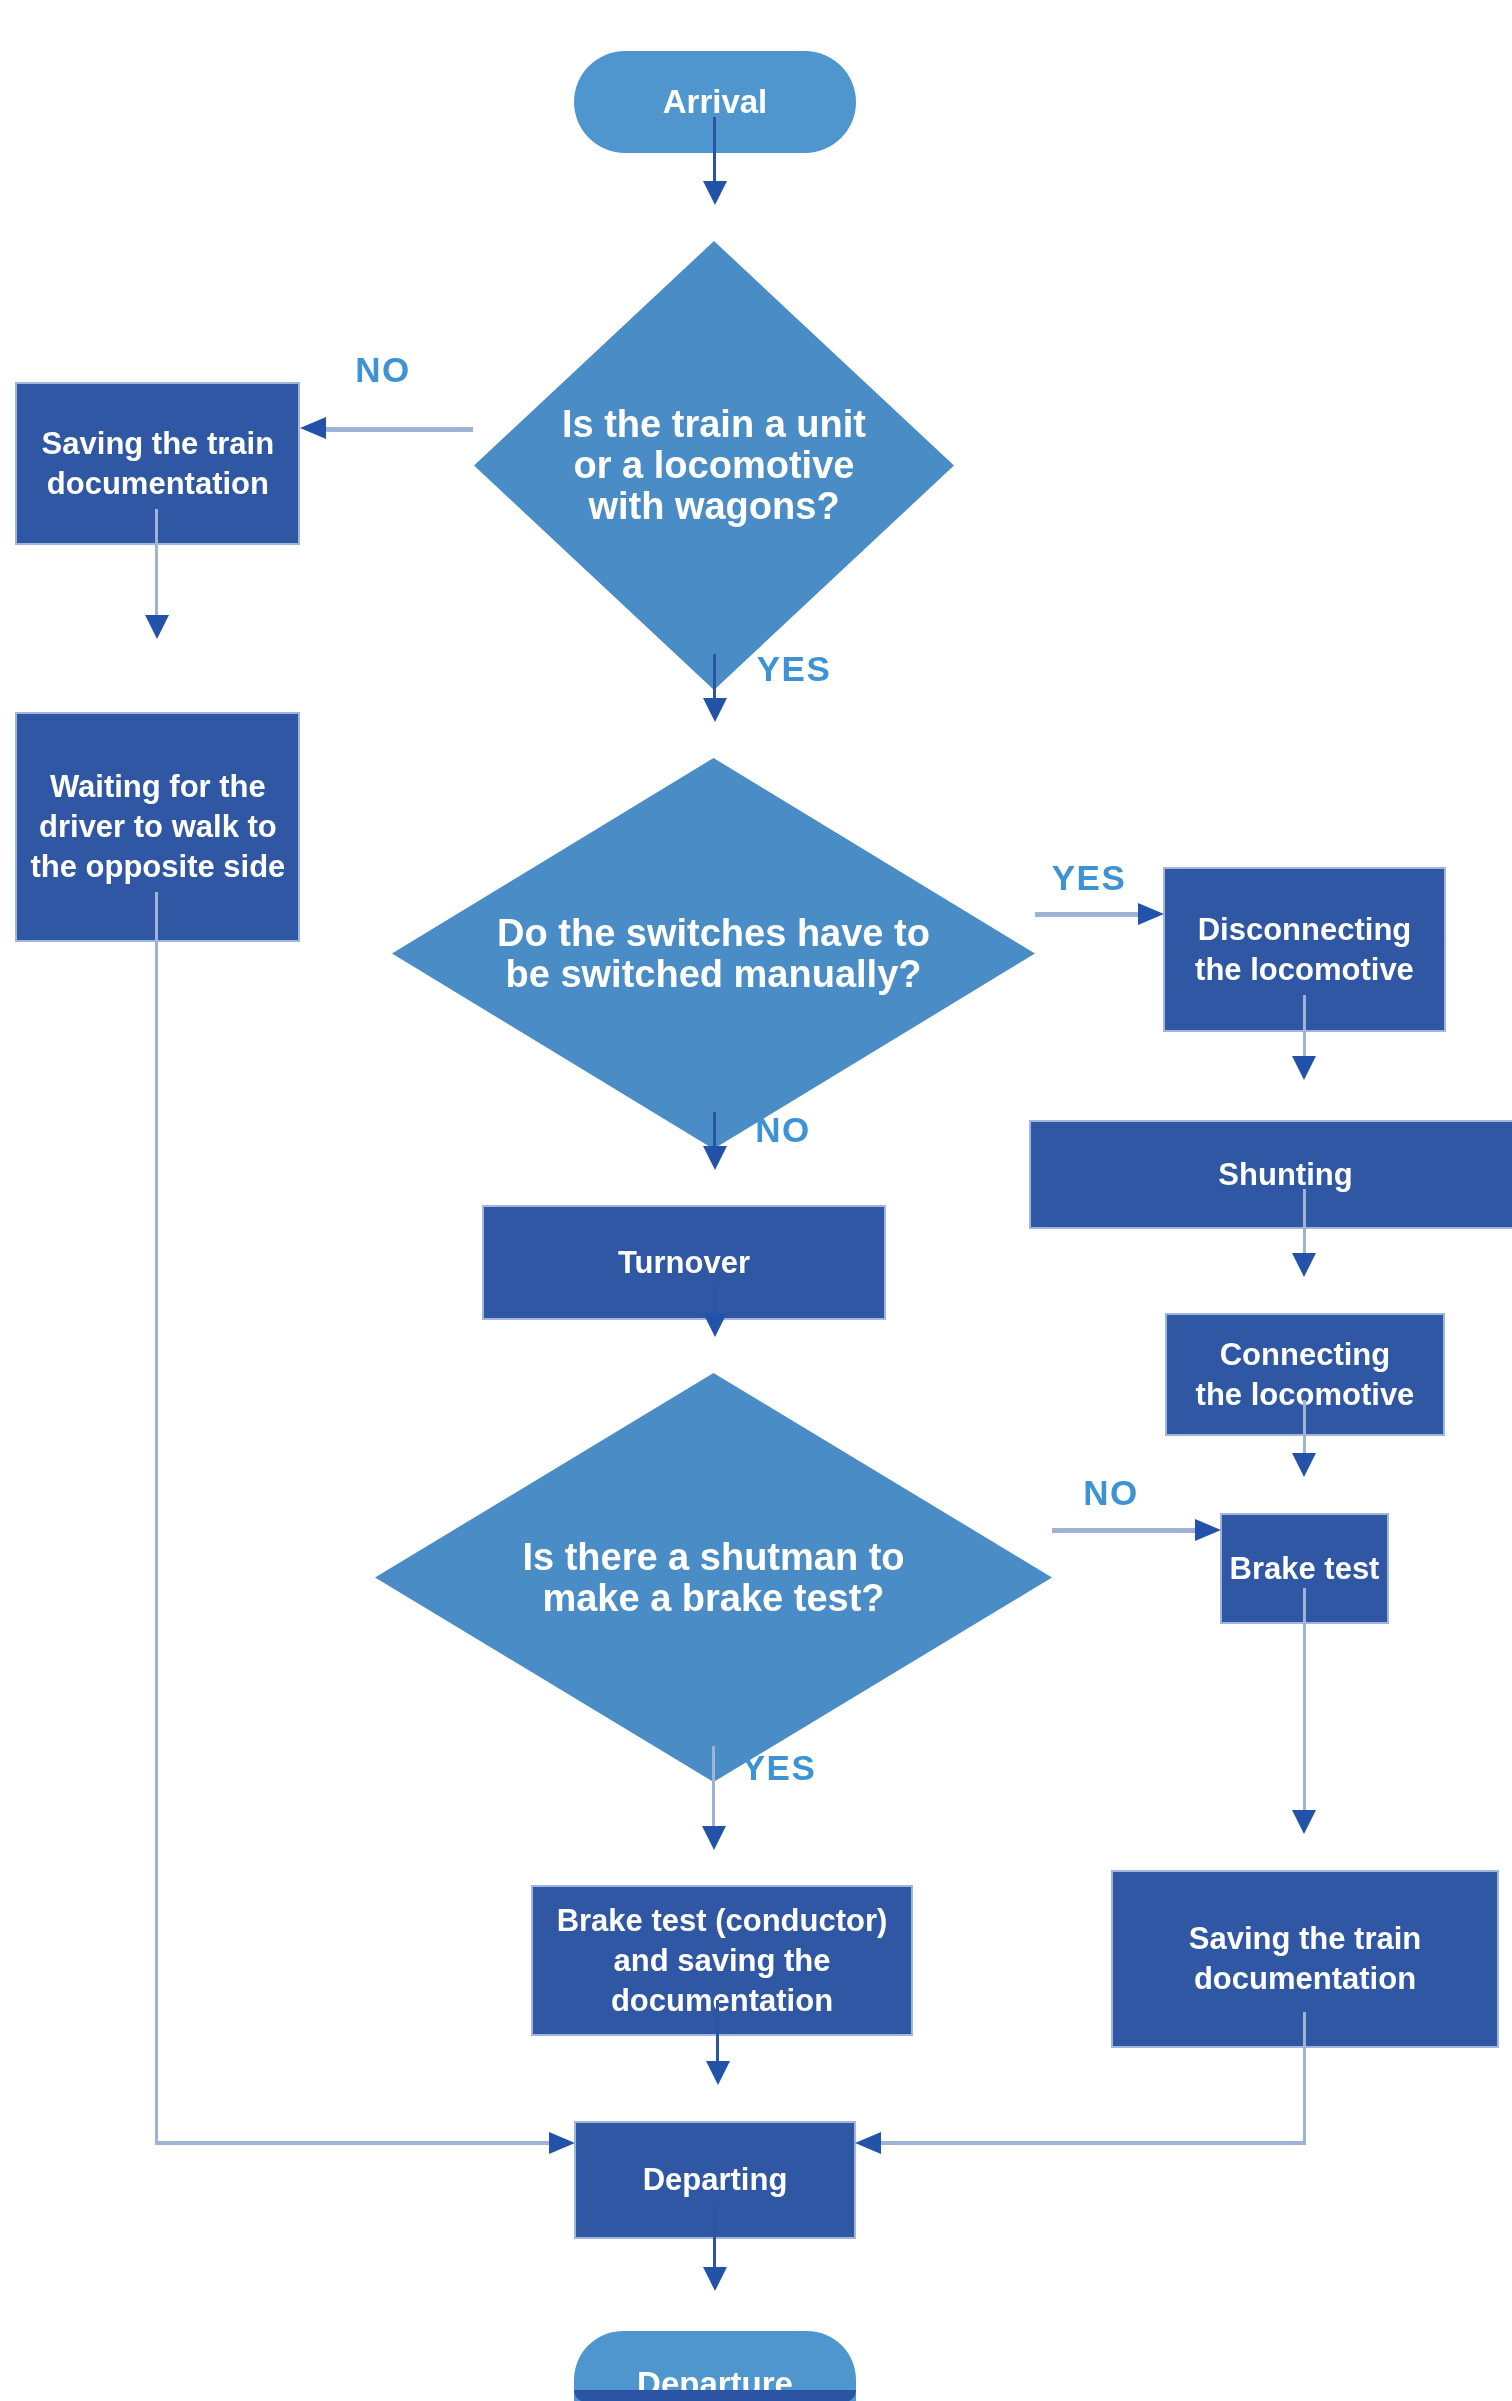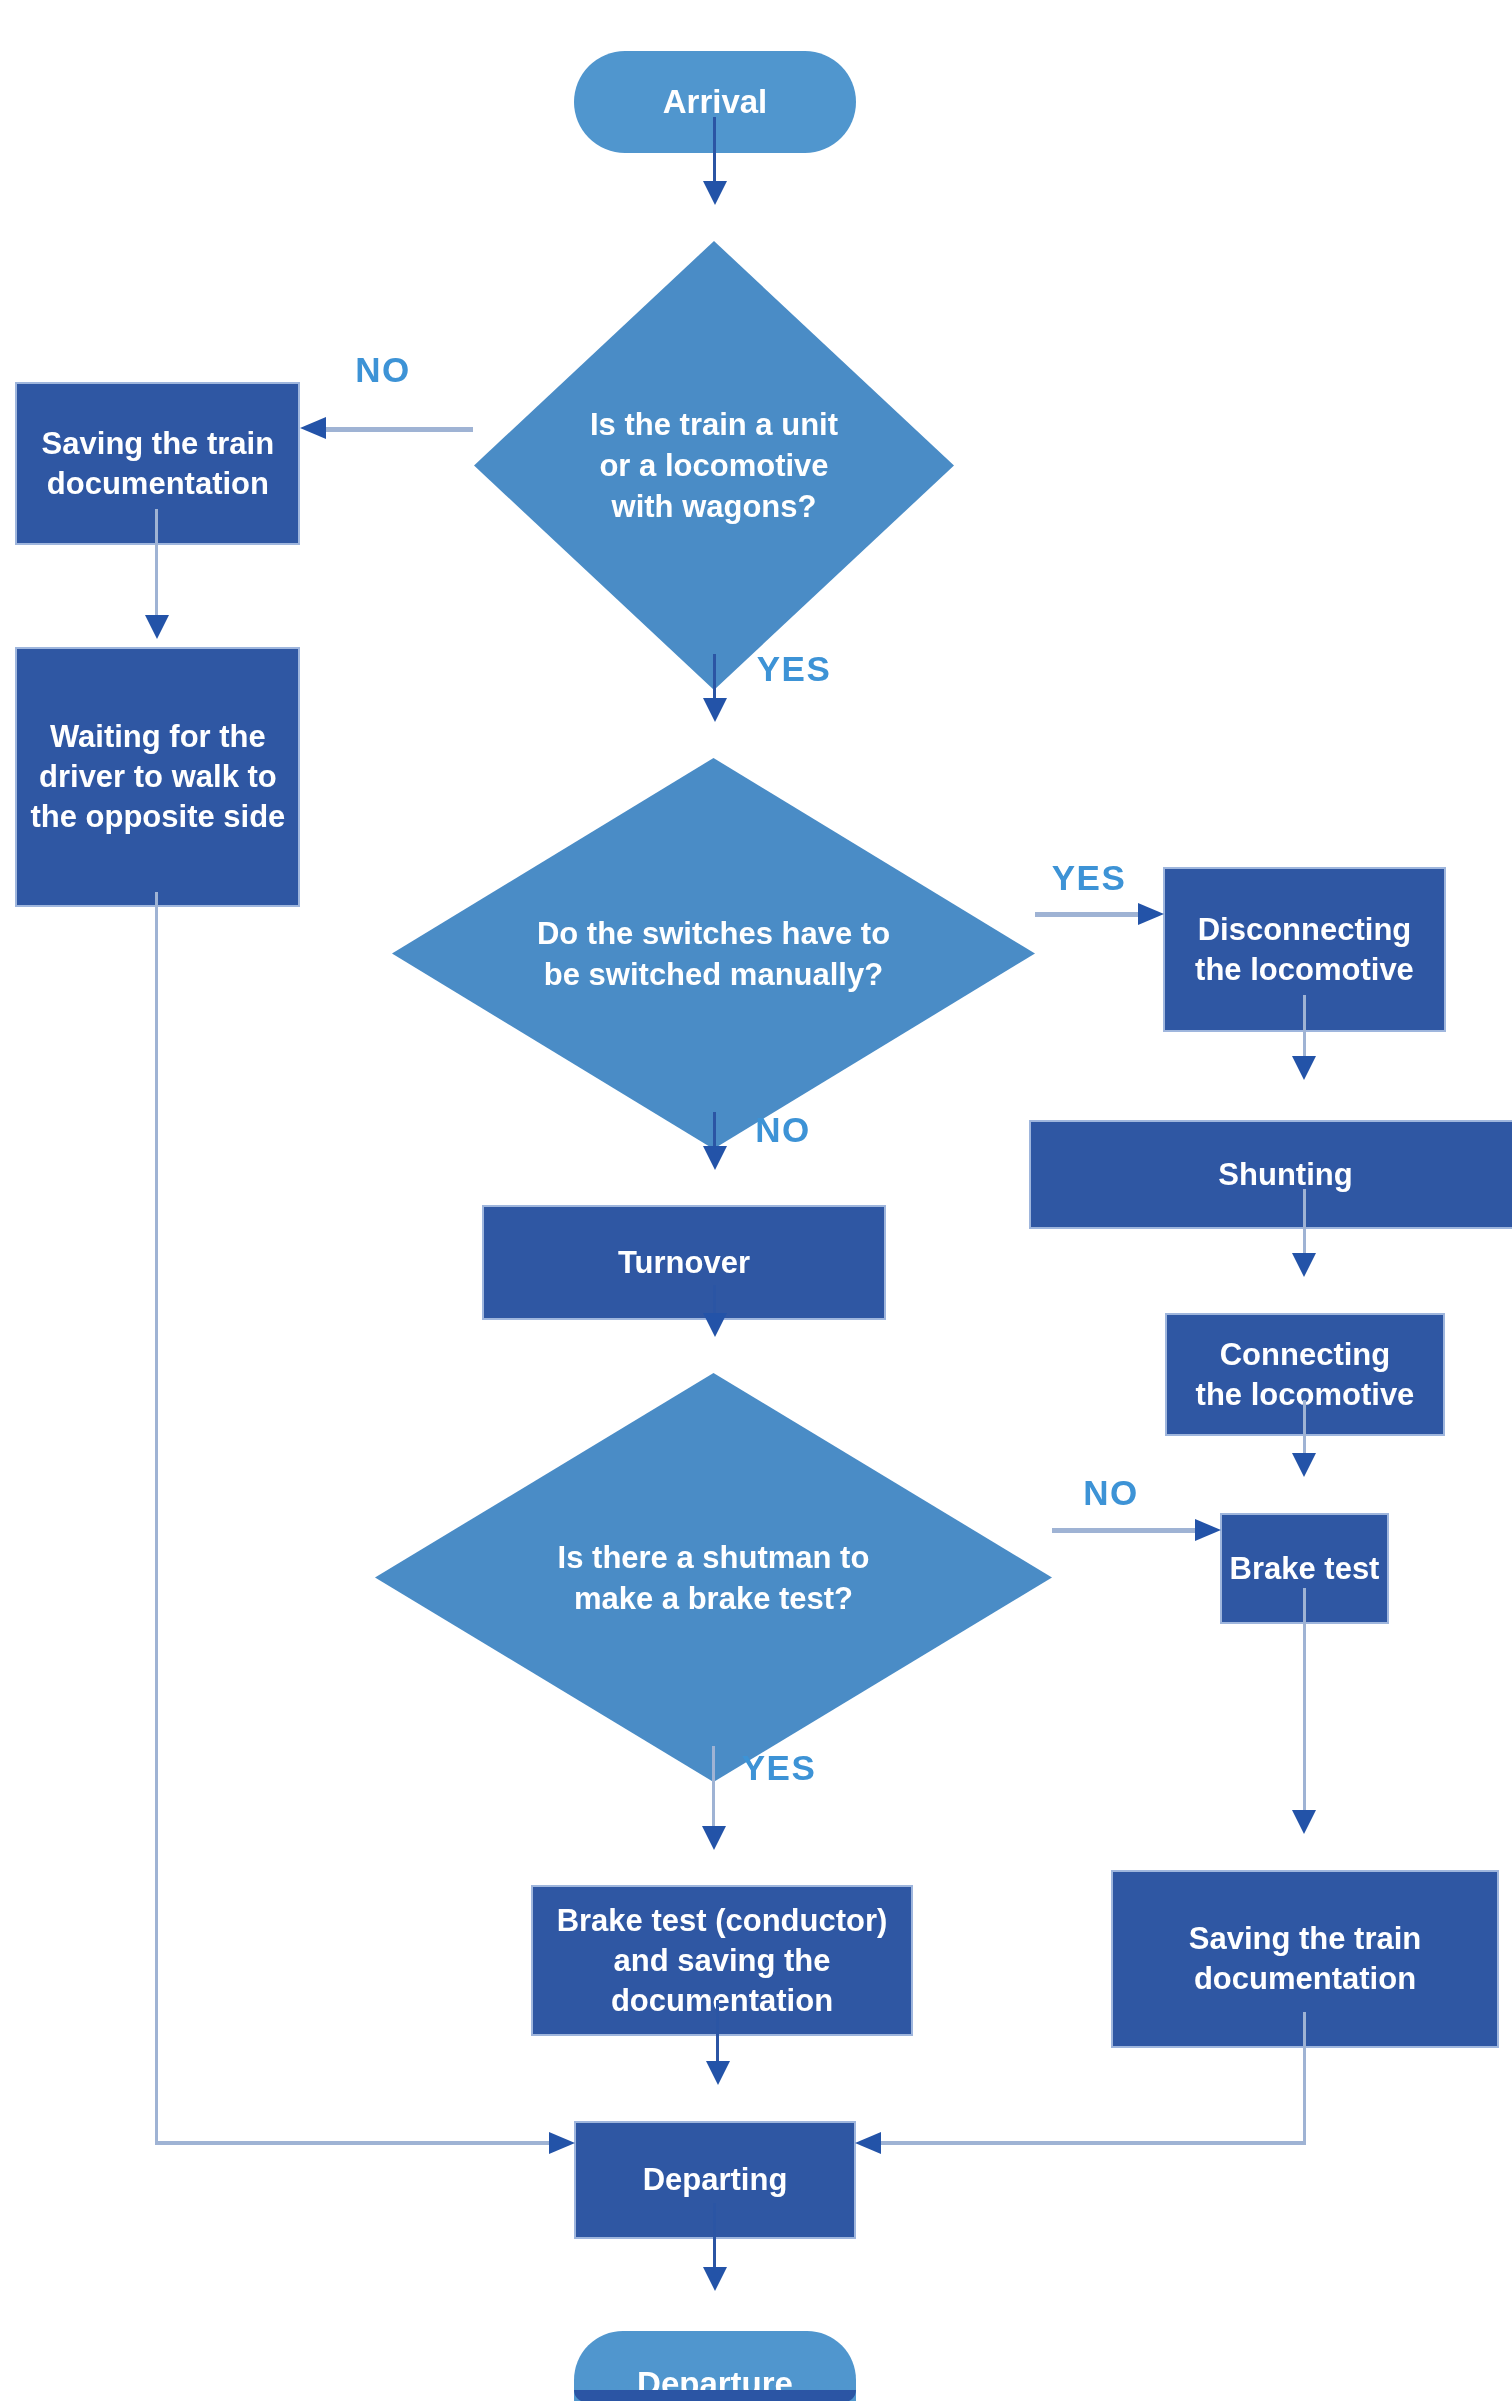--- a/index.html
+++ b/index.html
@@ -20,21 +20,21 @@
     margin-top:36px;
   }
   .proc{
     background:var(--process_fill,#2F57A3);
     border:2.6px solid var(--process_border,#9FB6DD);
     font-size:31px;line-height:40px;
   }
   .decision{
     background:var(--decision_fill,#4A8CC6);
     clip-path:polygon(50% 0,100% 50%,50% 100%,0 50%);
-    font-size:31px;line-height:41px;
+    font-size:38px;line-height:41px;
   }
   .terminal{
     background:var(--terminal_fill,#5096CE);
     border-radius:51px;
     font-size:33px;
   }
   .ln{position:absolute;}
   .ln.light{background:var(--connector_light,#9FB3D4);}
   .ln.dark{background:var(--connector_dark,#2B55A4);}
   .ah{position:absolute;width:0;height:0;}
@@ -70,21 +70,21 @@
     </div>
   </div>
 
   <div class="node proc" style="left:15.4px;top:346px;width:285px;height:163px">
     <div>
       <div>Saving the train</div>
       <div>documentation</div>
     </div>
   </div>
 
-  <div class="node proc" style="left:15.4px;top:611px;width:285px;height:260px">
+  <div class="node proc" style="left:15.4px;top:676px;width:285px;height:230px">
     <div>
       <div>Waiting for the</div>
       <div>driver to walk to</div>
       <div>the opposite side</div>
     </div>
   </div>
 
   <div class="node decision" style="left:392px;top:722px;width:643px;height:391px">
     <div>
       <div>Do the switches have to</div>

